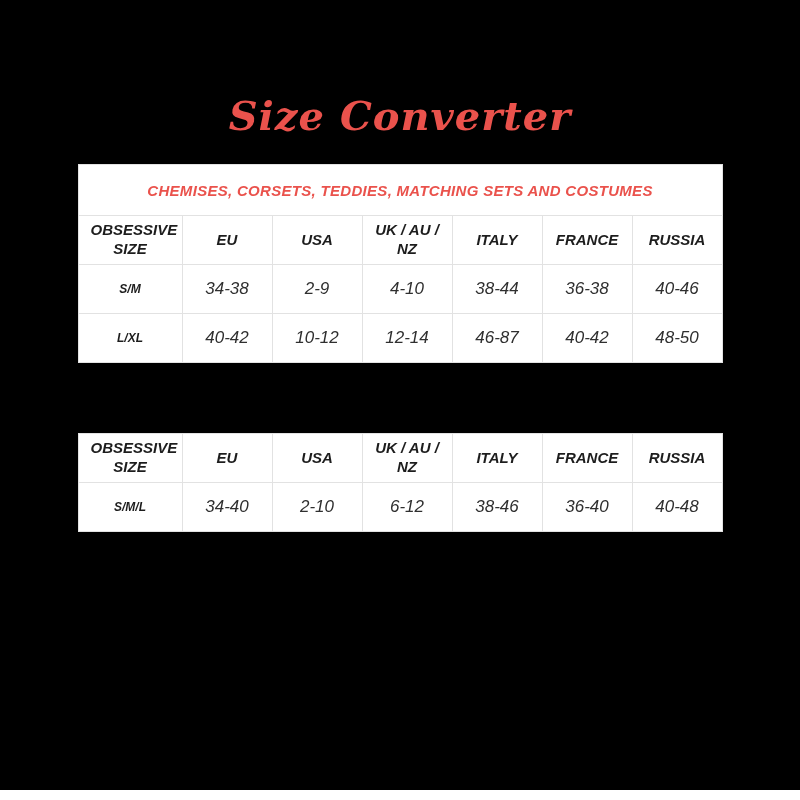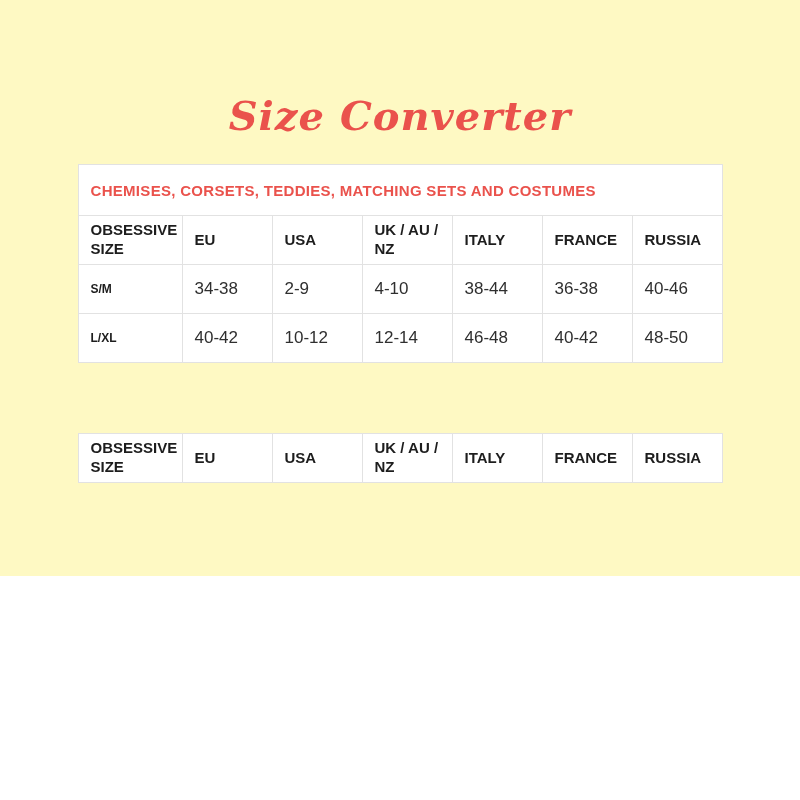--- a/index.html
+++ b/index.html
@@ -1,18 +1,18 @@
 <!DOCTYPE html>
 <html style="--accent: #ea524c; --border: #e2e2e2; --text_dark: #1d1d1d; --text_value: #2f2f2f; --background: #ffffff;"><head>
 <meta charset="utf-8">
 <style>
   html, body { margin: 0; padding: 0; background: #ffffff; }
   .page {
-    width: 800px; height: 576px;
-    background: #fef9c3;
+    width: 800px; height: 790px;
+    background: #000000;
     overflow: hidden;
     font-family: "Liberation Sans", sans-serif;
     box-sizing: border-box;
   }
   .page-title {
     margin: 0;
     padding-top: 92px;
     text-align: center;
     font-family: "DejaVu Serif", serif;
     font-style: italic;
@@ -27,24 +27,25 @@
   .size-table.second { margin-top: 70px; }
   table {
     width: 100%;
     border-collapse: collapse;
     table-layout: fixed;
     background: #ffffff;
   }
   col.c-size { width: 104px; }
   td, th {
     border: 1px solid var(--border, #e2e2e2);
-    text-align: left;
+    text-align: center;
     vertical-align: middle;
     padding: 0 12px;
     box-sizing: border-box;
+    font-style: italic;
   }
   td.tbl-title {
     height: 51px;
     color: var(--accent, #ea524c);
     font-weight: bold;
     font-size: 15px;
     letter-spacing: 0.3px;
   }
   tr.col-head th {
     height: 49px;
@@ -100,21 +101,21 @@
             <td>4-10</td>
             <td>38-44</td>
             <td>36-38</td>
             <td>40-46</td>
           </tr>
           <tr>
             <td class="size-cell">L/XL</td>
             <td>40-42</td>
             <td>10-12</td>
             <td>12-14</td>
-            <td>46-48</td>
+            <td>46-87</td>
             <td>40-42</td>
             <td>48-50</td>
           </tr>
         </tbody>
     </table>
   </section>
 
   <section class="size-table second">
     <table>
       <colgroup>
@@ -126,17 +127,26 @@
             <th>OBSESSIVE SIZE</th>
             <th>EU</th>
             <th>USA</th>
             <th>UK / AU / NZ</th>
             <th>ITALY</th>
             <th>FRANCE</th>
             <th>RUSSIA</th>
           </tr>
       </thead>
       <tbody>
+          <tr>
+            <td class="size-cell">S/M/L</td>
+            <td>34-40</td>
+            <td>2-10</td>
+            <td>6-12</td>
+            <td>38-46</td>
+            <td>36-40</td>
+            <td>40-48</td>
+          </tr>
         </tbody>
     </table>
   </section>
 
 </div>
 
 </body></html>

